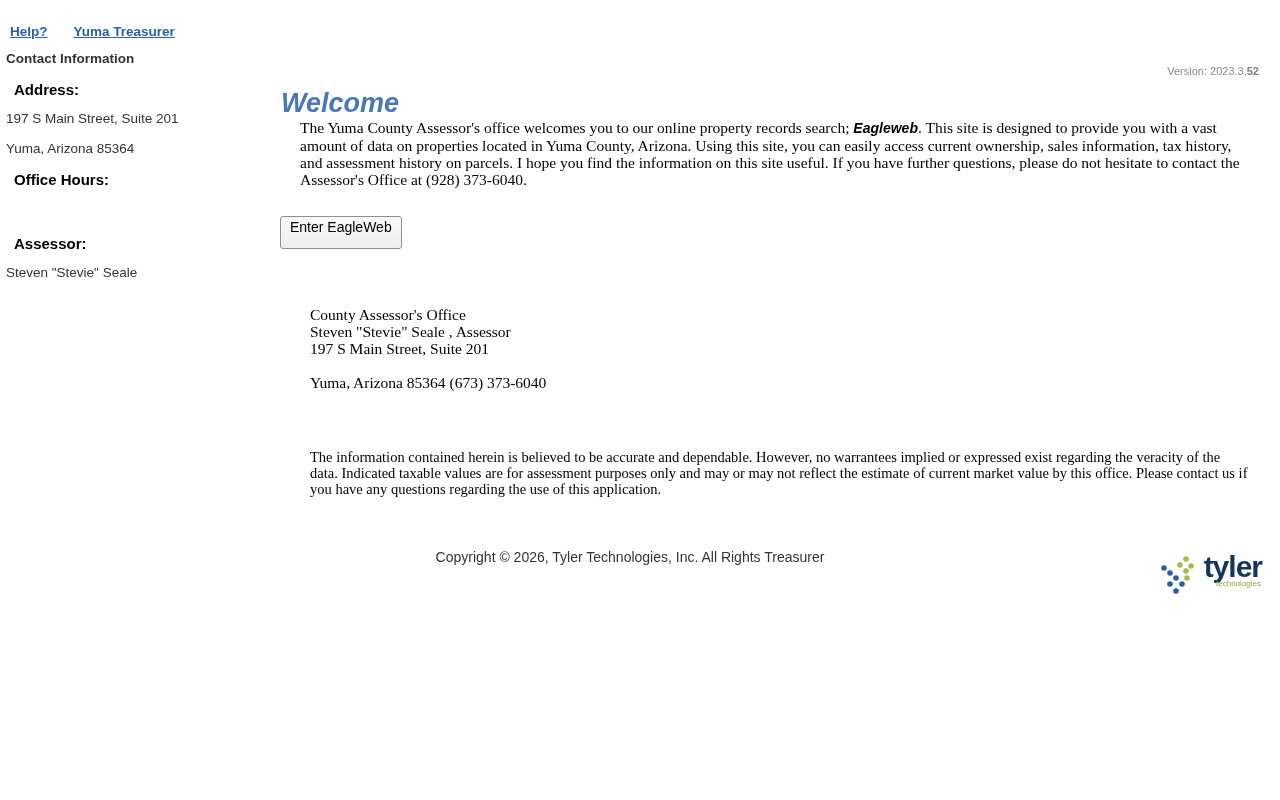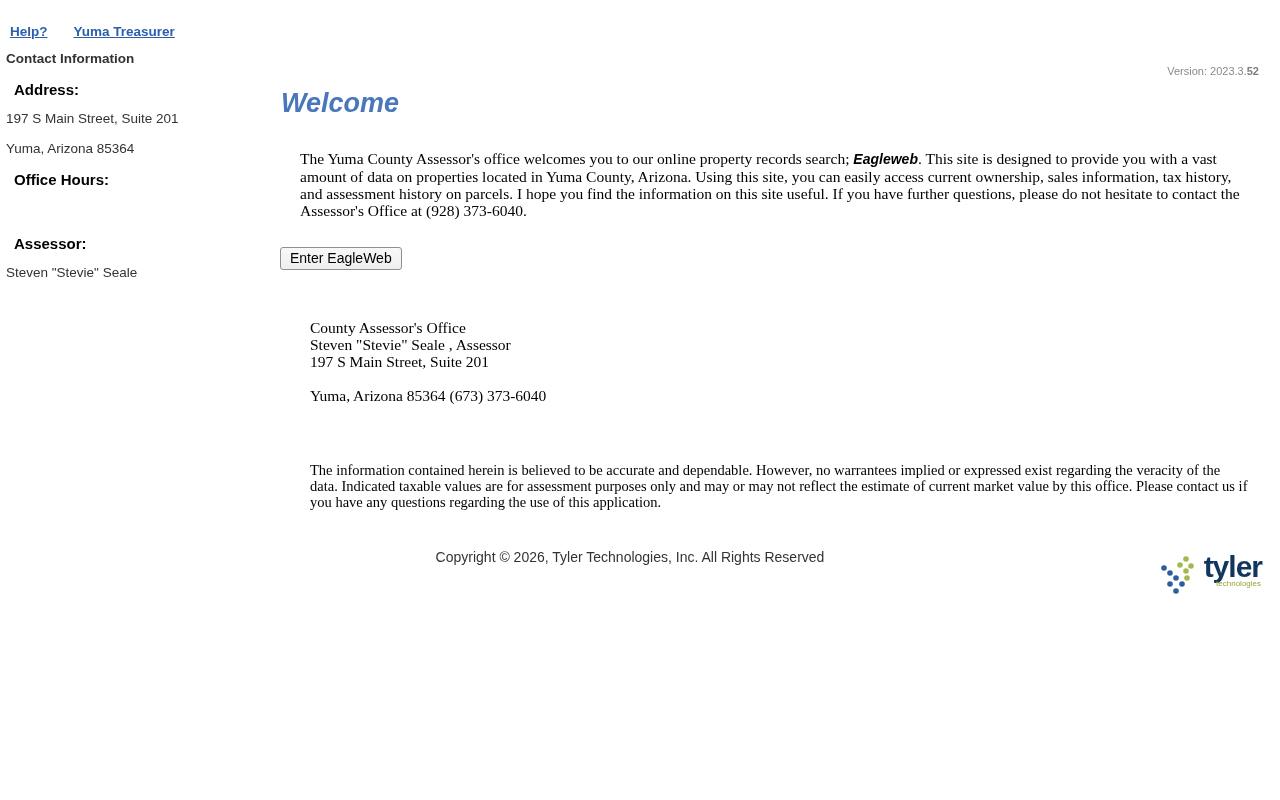--- a/index.html
+++ b/index.html
@@ -47,40 +47,39 @@
     line-height: 15px;
     margin: 0 0 15px;
   }
   .sb-gap { height: 22px; }
 
   
   .main { position: absolute; left: 281px; top: 88px; width: 969px; }
   .welcome-title {
     font-size: 27px; font-weight: bold; font-style: italic;
     color: #4a77bb;
-    margin-bottom: 31px;
   }
   .intro {
     margin-left: 19px;
     font-family: "Liberation Serif", serif;
     font-size: 15.5px; line-height: 17px; color: #000;
   }
   .intro .eagleweb {
     font-family: "Liberation Sans", sans-serif;
     font-weight: bold; font-style: italic;
     font-size: 14px;
   }
   .enter-btn {
-    margin: 28px 0 8px -1px;
+    margin: 28px 0 16px -1px;
     font-family: "Liberation Sans", sans-serif;
     font-size: 14px; color: #000;
     background: linear-gradient(#f8f8f8, #eeeeee);
     border: 1px solid #8f8f8f;
     border-radius: 3px;
-    padding: 2px 9px 3px;
+    padding: 2px 9px 13px;
     cursor: pointer;
   }
   .office-block {
     margin: 41px 0 0 29px;
     font-family: "Liberation Serif", serif;
     font-size: 15.5px; line-height: 17px; color: #000;
   }
   .office-line { min-height: 17px; }
   .disclaimer {
     margin: 58px 0 0 29px;
@@ -158,21 +157,21 @@
     <div class="office-line">County Assessor's Office</div>
     <div class="office-line">Steven "Stevie" Seale , Assessor</div>
     <div class="office-line">197 S Main Street, Suite 201</div>
     <div class="office-line"></div>
     <div class="office-line">Yuma, Arizona 85364 (673) 373-6040</div>
   </div>
 
   <p class="disclaimer">The information contained herein is believed to be accurate and dependable. However, no warrantees implied or expressed exist regarding the veracity of the data. Indicated taxable values are for assessment purposes only and may or may not reflect the estimate of current market value by this office. Please contact us if you have any questions regarding the use of this application.</p>
 </div>
 
-<div class="footer-copy">Copyright © 2026, Tyler Technologies, Inc. All Rights Reserved</div>
+<div class="footer-copy">Copyright © 2026, Tyler Technologies, Inc. All Rights Treasurer</div>
 
 <div class="tyler-logo">
   <svg class="tyler-mark" viewBox="0 0 34 42" xmlns="http://www.w3.org/2000/svg">
     <circle class="g" cx="26" cy="5" r="2.8"></circle>
     <circle class="g" cx="20" cy="11" r="2.8"></circle>
     <circle class="g" cx="31" cy="12" r="2.8"></circle>
     <circle class="g" cx="26" cy="17" r="2.8"></circle>
     <circle class="b" cx="4" cy="14" r="2.8"></circle>
     <circle class="b" cx="10" cy="19" r="2.8"></circle>
     <circle class="b" cx="16" cy="24" r="2.8"></circle>

